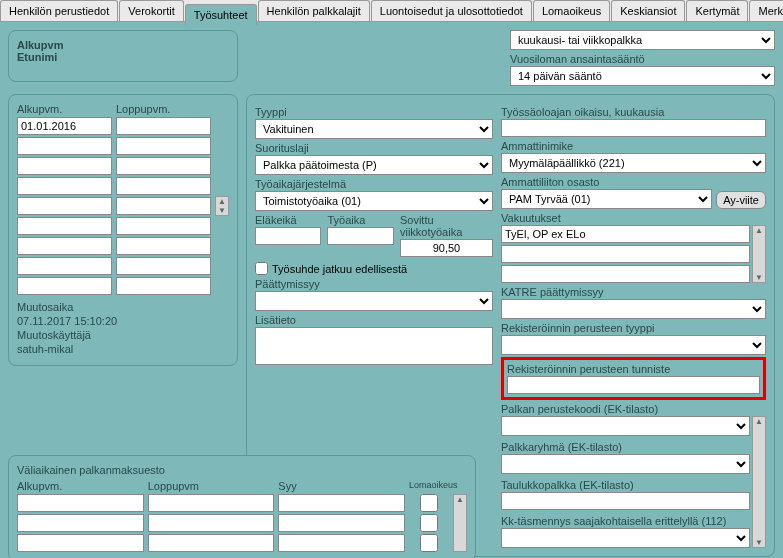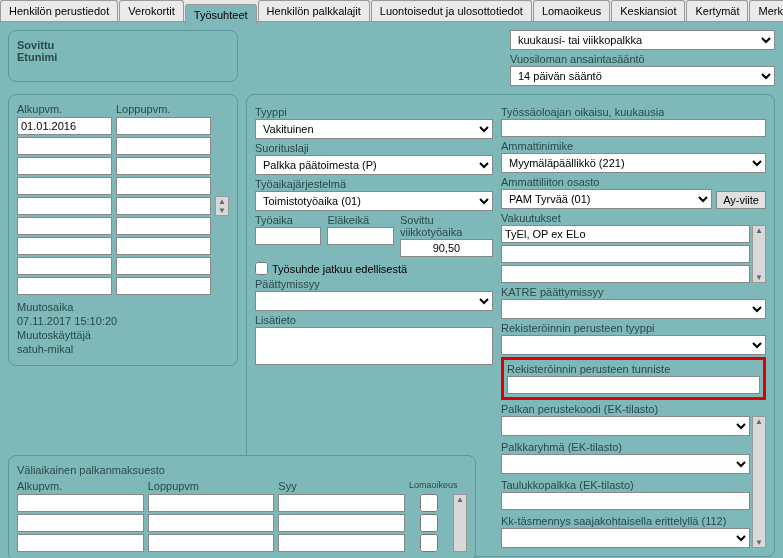--- a/index.html
+++ b/index.html
@@ -96,21 +96,21 @@
     grid-template-columns: 1fr 14px;
     gap: 2px;
   }
   .stack-scroll .col-inputs { display: flex; flex-direction: column; gap: 2px; }
   .btn {
     background: #e0e0e0;
     border: 1px solid #888;
     padding: 2px 6px;
     font-size: 11px;
     cursor: pointer;
-    border-radius: 0;
+    border-radius: 6px;
   }
   .highlight-red {
     border: 3px solid #e00000;
     padding: 3px;
     margin-top: 2px;
   }
   .vali-panel .grid {
     display: grid;
     grid-template-columns: 1fr 1fr 1fr 40px 14px;
     gap: 2px 4px;
@@ -134,21 +134,21 @@
   <div class="tab">Lomaoikeus</div>
   <div class="tab">Keskiansiot</div>
   <div class="tab">Kertymät</div>
   <div class="tab">Merkkipäivät</div>
 </div>
 
 <div class="page">
 
   <div class="row1">
     <div class="panel name-panel">
-      <div class="lbl">Sovittu</div>
+      <div class="lbl">Alkupvm</div>
       <div class="lbl">Etunimi</div>
     </div>
     <div class="spacer"></div>
     <div class="right-top">
       <select><option>kuukausi- tai viikkopalkka</option></select>
       <label class="fld-label">Vuosiloman ansaintasääntö</label>
       <select><option>14 päivän sääntö</option></select>
     </div>
   </div>
 
@@ -200,23 +200,23 @@
           <label class="fld-label">Tyyppi</label>
           <select><option>Vakituinen</option></select>
 
           <label class="fld-label">Suorituslaji</label>
           <select><option>Palkka päätoimesta (P)</option></select>
 
           <label class="fld-label">Työaikajärjestelmä</label>
           <select><option>Toimistotyöaika (01)</option></select>
 
           <div class="mini-row">
+            <div><label class="fld-label">Eläkeikä</label>
+                 <input type="text" style=""></div>
             <div><label class="fld-label">Työaika</label>
-                 <input type="text" style=""></div>
-            <div><label class="fld-label">Eläkeikä</label>
                  <input type="text" style=""></div>
             <div style="flex:1.4"><label class="fld-label">Sovittu viikkotyöaika</label>
                  <input type="text" style="text-align: center;" value="90,50"></div>
           </div>
 
           <div class="chk">
             <input type="checkbox" style="">
             <span>Työsuhde jatkuu edellisestä</span>
           </div>
 

